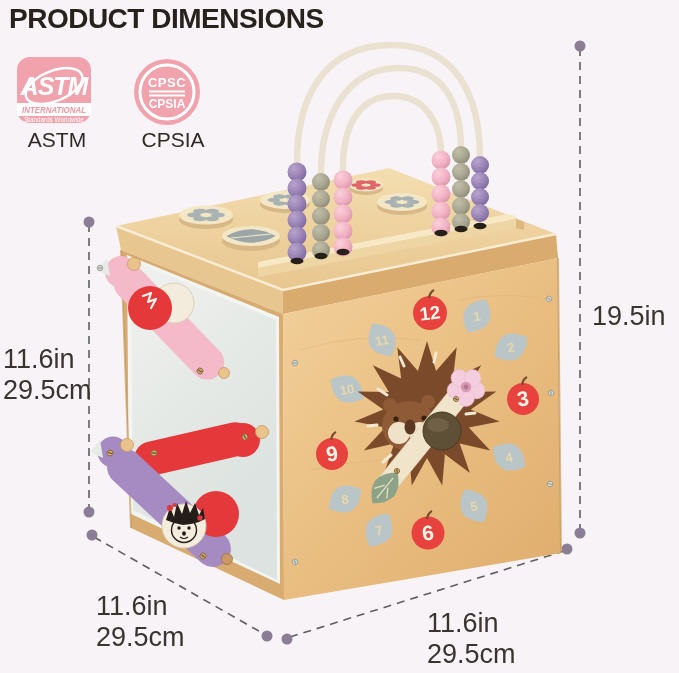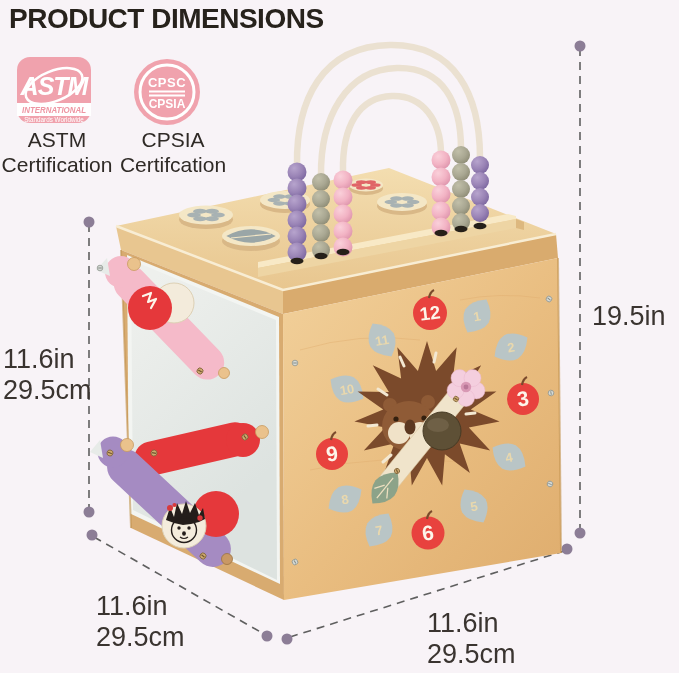--- a/index.html
+++ b/index.html
@@ -415,25 +415,23 @@
     <line x1="149" y1="91.5" x2="185" y2="91.5" stroke="#ffffff" stroke-width="1.8"></line>
     <line x1="149" y1="95.5" x2="185" y2="95.5" stroke="#ffffff" stroke-width="1.8"></line>
     <text x="167" y="108" font-size="12" font-weight="bold" fill="#ffffff" text-anchor="middle">CPSIA</text>
   </g>
 </svg>
 
 <div class="page-title">PRODUCT DIMENSIONS</div>
 
 <div class="cert-label" id="astm-label">
   <span>ASTM</span>
-  <span>Certification</span>
 </div>
 <div class="cert-label" id="cpsia-label">
   <span>CPSIA</span>
-  <span>Certifcation</span>
 </div>
 
 <div class="dim" id="dim-left">
   <span>11.6in</span>
   <span>29.5cm</span>
 </div>
 <div class="dim" id="dim-right">
   <span>19.5in</span>
 </div>
 <div class="dim" id="dim-bl">

